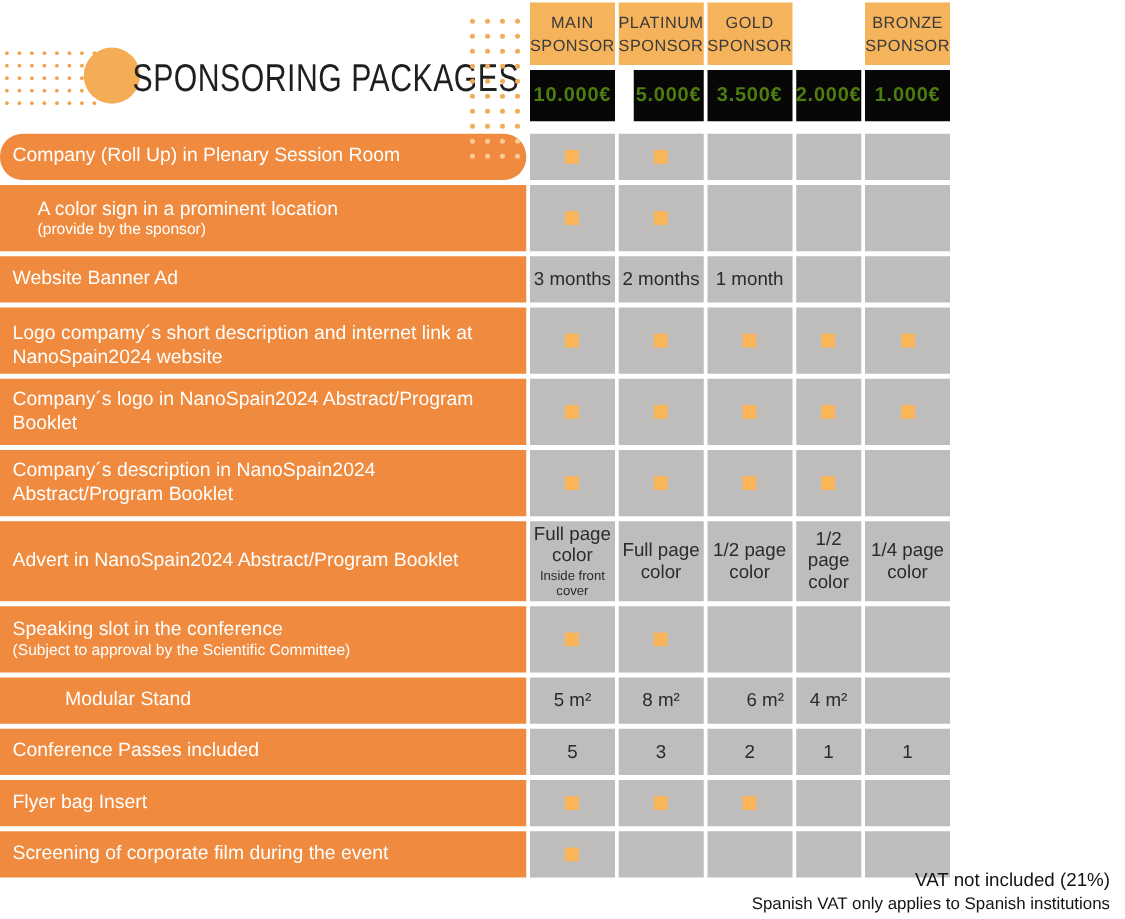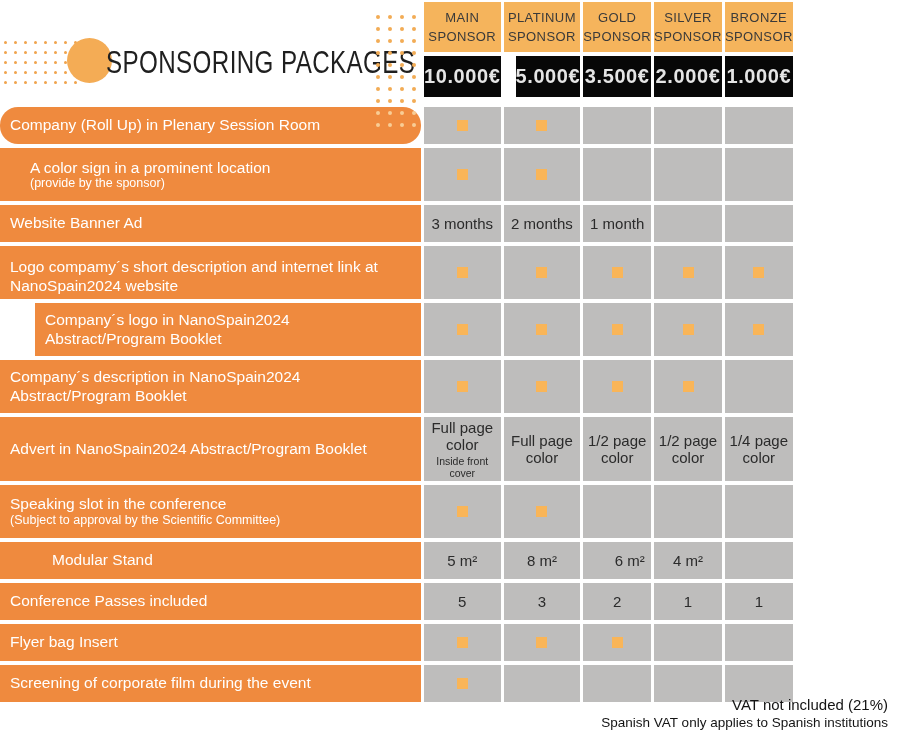--- a/index.html
+++ b/index.html
@@ -32,23 +32,23 @@
     position:absolute; left:0; top:2px; width:724px;
     display:grid; grid-template-columns:421px repeat(5,1fr);
     column-gap:3px; row-gap:4px; z-index:2;
   }
   .colhead {
     background:#F5B45C; color:#3A3A3A; height:50px;
     display:flex; align-items:center; justify-content:center; text-align:center;
     font-size:13px; line-height:1.5; letter-spacing:0.4px;
   }
   .price {
-    background:#070707; color:#e5e5e5; height:41px;
+    background:#070707; color:#4d7c0f; height:41px;
     display:flex; align-items:center; justify-content:center;
-    font-size:20px; font-weight:bold; letter-spacing:0.6px;
+    font-size:16px; font-weight:bold; letter-spacing:0.6px;
   }
   .spacer { height:2px; }
   .rowlabel {
     background:#EF8A3E; color:#ffffff; box-sizing:border-box;
     display:flex; flex-direction:column; justify-content:center;
     padding:4px 28px 4px 10px; font-size:15.5px; line-height:1.18;
   }
   .sublabel { font-size:12.5px; line-height:1.05; }
   .cell {
     background:#BEBDBC; color:#2B2B2B; box-sizing:border-box;
@@ -157,21 +157,20 @@
       <i></i>
     </div>
 
   <div id="table">
       <div class="colhead" style="grid-area: 1 / 2;">MAIN SPONSOR</div>
       <div class="price" style="grid-area: 2 / 2;">10.000€</div>
       <div class="colhead" style="grid-area: 1 / 3;">PLATINUM SPONSOR</div>
       <div class="price" style="grid-area: 2 / 3; margin-left: 12px;">5.000€</div>
       <div class="colhead" style="grid-area: 1 / 4;">GOLD SPONSOR</div>
       <div class="price" style="grid-area: 2 / 4;">3.500€</div>
-      <div class="colhead" style="grid-area: 1 / 5;">SILVER SPONSOR</div>
       <div class="price" style="grid-area: 2 / 5;">2.000€</div>
       <div class="colhead" style="grid-area: 1 / 6;">BRONZE SPONSOR</div>
       <div class="price" style="grid-area: 2 / 6;">1.000€</div>
       <div class="spacer" style="grid-area: 3 / 1 / auto / -1;"></div>
       <div class="rowlabel" style="grid-area: 4 / 1; min-height: 37px; border-radius: 18px;">
         <div class="" style="display: block;">Company (Roll Up) in Plenary Session Room</div>
       </div>
       <div class="cell" style="grid-area: 4 / 2;">
         <div class="sq"></div>
       </div>
@@ -219,21 +218,21 @@
       </div>
       <div class="cell" style="grid-area: 7 / 4;">
         <div class="sq"></div>
       </div>
       <div class="cell" style="grid-area: 7 / 5;">
         <div class="sq"></div>
       </div>
       <div class="cell" style="grid-area: 7 / 6;">
         <div class="sq"></div>
       </div>
-      <div class="rowlabel" style="grid-area: 8 / 1; min-height: 53px; margin-left: 35px;">
+      <div class="rowlabel" style="grid-area: 8 / 1; min-height: 53px;">
         <div class="" style="display: block;">Company´s logo in NanoSpain2024 Abstract/Program Booklet</div>
       </div>
       <div class="cell" style="grid-area: 8 / 2;">
         <div class="sq"></div>
       </div>
       <div class="cell" style="grid-area: 8 / 3;">
         <div class="sq"></div>
       </div>
       <div class="cell" style="grid-area: 8 / 4;">
         <div class="sq"></div>

